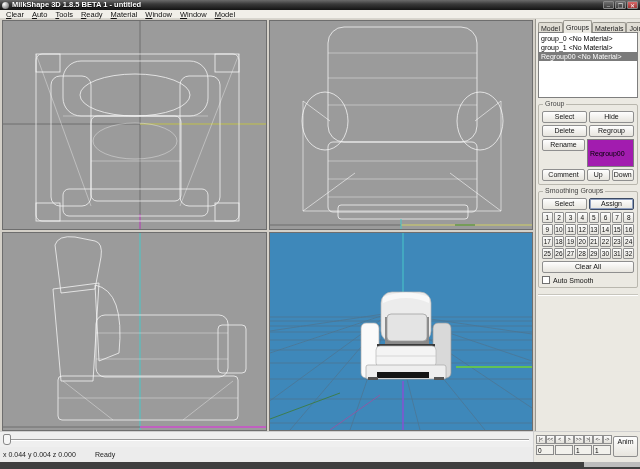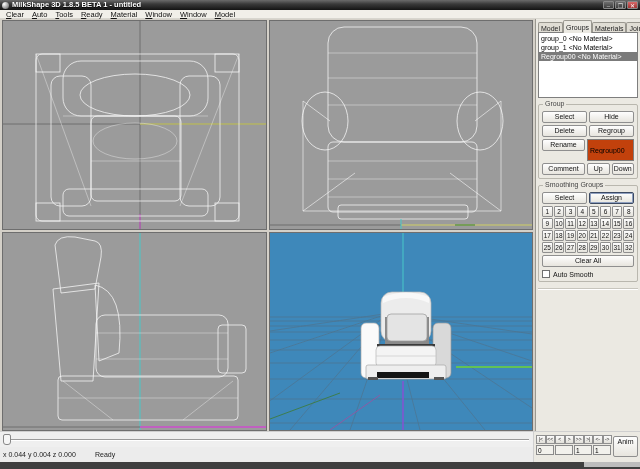--- a/index.html
+++ b/index.html
@@ -35,21 +35,21 @@
   .listbox { background:#fff; border:1px solid #7e7e7e; height:66px; margin-top:-1px; overflow:hidden; padding:1px 0; }
   .list-item { font-size:7px; line-height:9px; padding:0 2px; color:#000; white-space:nowrap; }
   .list-item.selected { background:#7b7b7b; color:#fff; }
 
   .box { border:1px solid #b9b7ae; border-radius:2px; margin-top:6px; padding:6px 3px 3px; position:relative; }
   .box-legend { position:absolute; top:-5px; left:4px; background:#ebe9e2; font-size:7px; color:#444; padding:0 2px; }
   .btn { font-size:7px; line-height:10px; height:12px; text-align:center; background:linear-gradient(#fefefe,#e7e5de); border:1px solid #8f8f8f; border-radius:2px; color:#111; white-space:nowrap; overflow:hidden; }
   .btn.default { border-color:#3c4a63; box-shadow:0 0 0 1px #8fa0c0 inset; }
   .grid2 { display:grid; grid-template-columns:1fr 1fr; gap:2px; }
   .row { display:flex; gap:2px; margin-top:2px; }
-  .txt-input { height:22px; font-size:7px; font-family:"Liberation Sans", sans-serif; border:1px solid #7e7e7e; background:#c2410c; padding:0 2px; width:100%; }
+  .txt-input { height:28px; font-size:7px; font-family:"Liberation Sans", sans-serif; border:1px solid #7e7e7e; background:#a21caf; padding:0 2px; width:100%; }
   .numgrid { display:grid; grid-template-columns:repeat(8,1fr); gap:1px; margin-top:2px; }
   .numbtn { font-size:6.5px; line-height:9px; height:11px; text-align:center; background:linear-gradient(#fdfdfd,#e5e3dc); border:1px solid #8f8f8f; border-radius:1px; color:#111; }
   .clear-btn { width:100%; margin-top:2px; }
   .chk-row { display:flex; align-items:center; gap:3px; margin-top:3px; }
   .chk { width:8px; height:8px; background:#fff; border:1px solid #707070; }
   .chk-label { font-size:7px; color:#111; }
   .panel-divider { border-top:1px solid #c7c5bd; border-bottom:1px solid #fff; margin-top:6px; }
 
   
   .bottombar { height:31px; flex:0 0 auto; display:flex; background:#efefef; border-top:1px solid #cfcfcf; }

